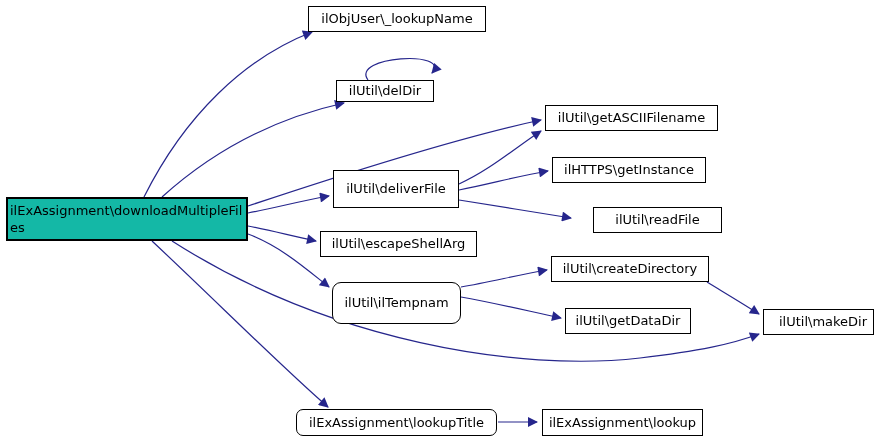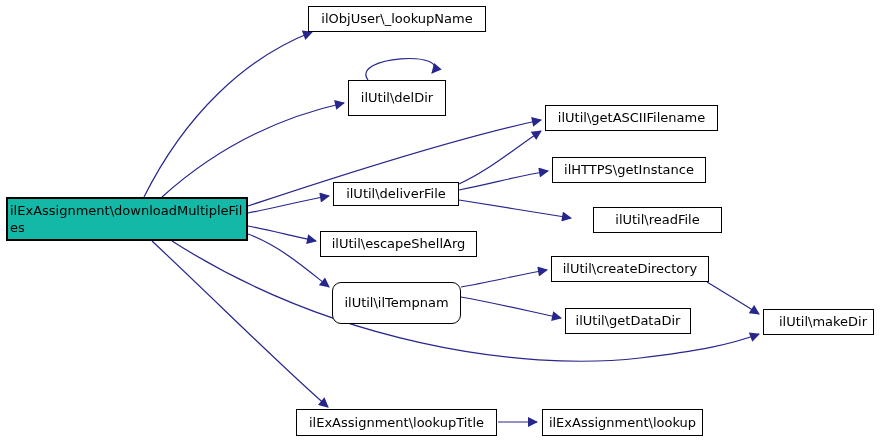--- a/index.html
+++ b/index.html
@@ -77,37 +77,37 @@
     <path class="edge" d="M707,282 C725,293 742,303 759,314" marker-end="url(#arrow)"></path>
     <path class="edge" d="M172,241 C330,342 520,372 640,358 C700,351 732,344 759,334" marker-end="url(#arrow)"></path>
     <path class="edge" d="M152,241 C215,300 285,370 328,407" marker-end="url(#arrow)"></path>
     <path class="edge" d="M498,422 L537,422" marker-end="url(#arrow)"></path>
   </svg>
 
   <div class="node main" style="left:6px; top:197px; width:242px; height:44px;">ilExAssignment\downloadMultipleFiles</div>
 
   <div class="node" style="left:308px; top:6px; width:178px; height:26px;">ilObjUser\_lookupName</div>
 
-  <div class="node" style="left:348px; top:80px; width:98px; height:36px;">ilUtil\delDir</div>
+  <div class="node" style="left:336px; top:80px; width:98px; height:22px;">ilUtil\delDir</div>
 
   <div class="node" style="left:545px; top:105px; width:173px; height:26px;">ilUtil\getASCIIFilename</div>
 
-  <div class="node" style="left:333px; top:182px; width:126px; height:24px;">ilUtil\deliverFile</div>
+  <div class="node" style="left:333px; top:170px; width:126px; height:38px;">ilUtil\deliverFile</div>
 
   <div class="node" style="left:552px; top:157px; width:154px; height:26px;">ilHTTPS\getInstance</div>
 
   <div class="node" style="left:593px; top:207px; width:129px; height:26px;">ilUtil\readFile</div>
 
   <div class="node" style="left:320px; top:231px; width:157px; height:26px;">ilUtil\escapeShellArg</div>
 
   <div class="node" style="left:332px; top:282px; width:129px; height:42px;border-radius:9px;">ilUtil\ilTempnam</div>
 
   <div class="node" style="left:565px; top:308px; width:126px; height:26px;">ilUtil\getDataDir</div>
 
   <div class="node" style="left:551px; top:256px; width:158px; height:26px;">ilUtil\createDirectory</div>
 
   <div class="node" style="left:763px; top:309px; width:111px; height:26px;padding-left:9px;">ilUtil\makeDir</div>
 
-  <div class="node" style="left:296px; top:409px; width:201px; height:27px;">ilExAssignment\lookupTitle</div>
+  <div class="node" style="left:296px; top:409px; width:201px; height:27px;border-radius:7px;">ilExAssignment\lookupTitle</div>
 
   <div class="node" style="left:542px; top:409px; width:161px; height:27px;">ilExAssignment\lookup</div>
 
 </div>
 
 </body></html>

